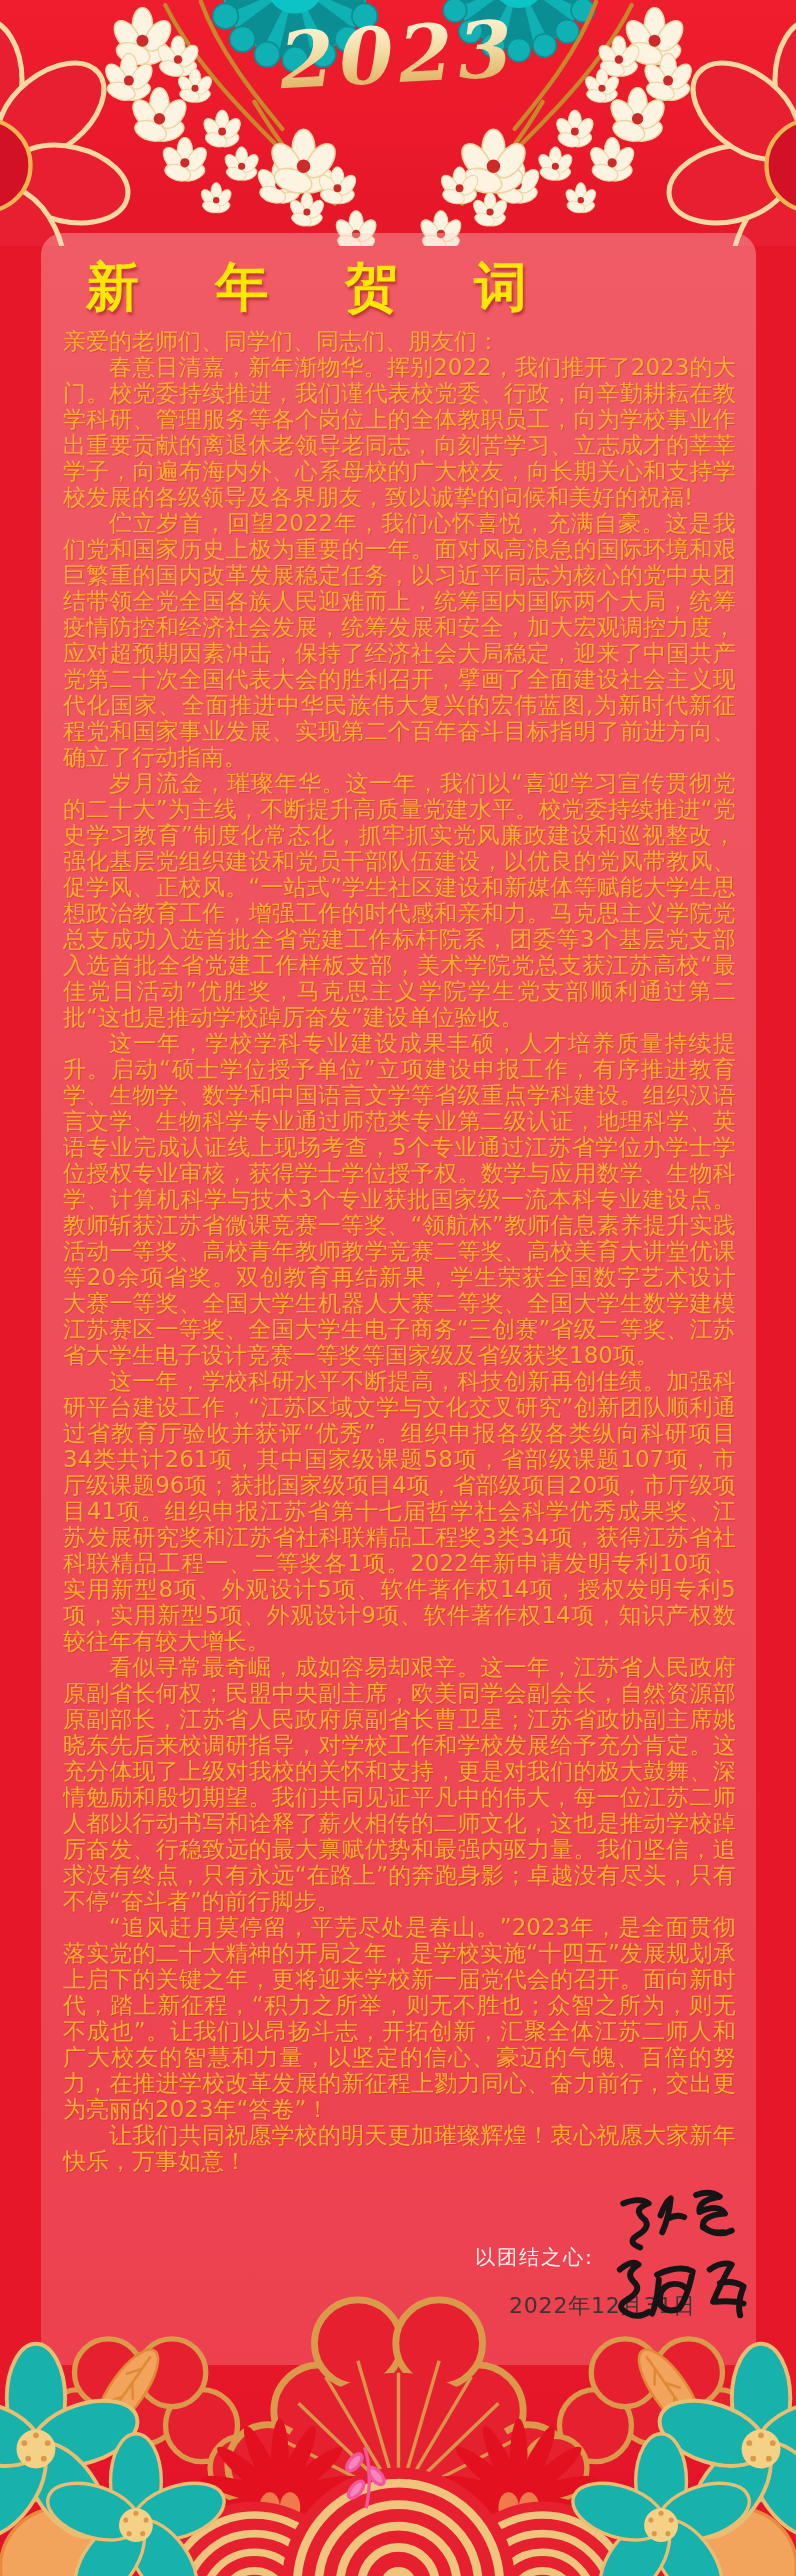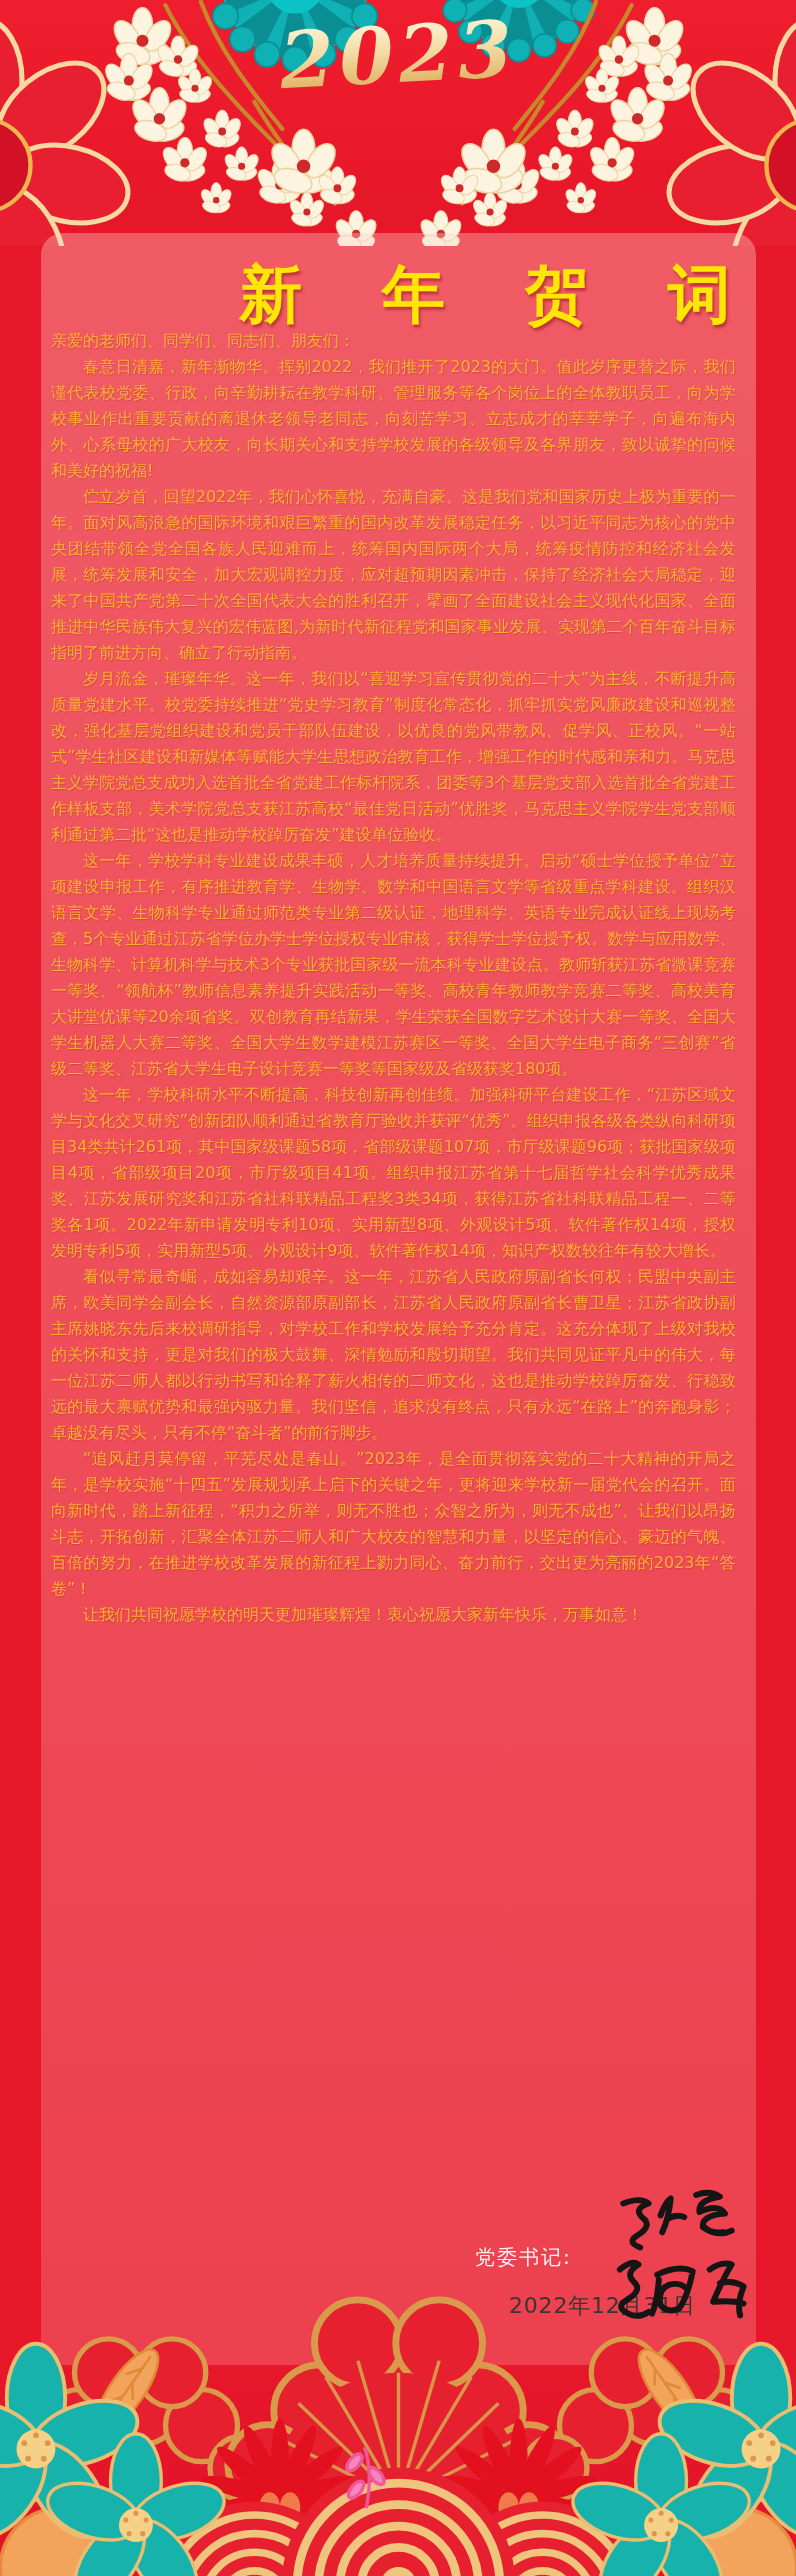--- a/index.html
+++ b/index.html
@@ -16,27 +16,27 @@
     background:linear-gradient(180deg,#fff8e0 0%,#f3dda6 45%,#d9a54e 100%);
     -webkit-background-clip:text;background-clip:text;-webkit-text-fill-color:transparent;
     transform:rotate(-3deg);
   }
   .panel{
     position:absolute;left:41px;top:233px;width:715px;height:2132px;
     background:linear-gradient(180deg,rgba(255,212,206,0.36),rgba(255,196,196,0.24));
     border-radius:22px;
   }
   .panel-title{
-    position:absolute;top:18.6px;left:4px;width:100%;text-align:right;
-    font-size:63px;font-weight:bold;color:#ffe603;letter-spacing:29px;text-indent:29px;
+    position:absolute;top:18.6px;left:16px;width:100%;text-align:left;
+    font-size:53px;font-weight:bold;color:#ffe603;letter-spacing:29px;text-indent:29px;
     text-shadow:1.7px 2.5px 2.5px rgba(150,25,25,0.55);
   }
   .body-text{
-    position:absolute;left:10px;right:20.3px;top:95px;
-    color:#ffae34;font-size:16px;line-height:26px;
+    position:absolute;left:22px;right:20.3px;top:95px;
+    color:#ffae34;font-size:23px;line-height:26px;
     text-align:justify;text-shadow:0.8px 0.8px 0.8px rgba(160,45,5,0.35);
   }
   .body-text p{margin:0;text-indent:2em;}
   .body-text p.salutation{text-indent:0;}
   .sig-block{position:absolute;left:475px;top:2235px;width:280px;color:#fff2f0;font-size:20.3px;}
   .sig-row{display:flex;align-items:center;height:44px;}
   .sig-label{width:127px;letter-spacing:1.7px;white-space:pre;}
   .sig-date{margin-top:12px;margin-left:34px;color:#3c3434;font-size:22px;letter-spacing:0.8px;}
   .sig-art{position:absolute;left:608px;top:2188px;}
 </style>
@@ -137,35 +137,35 @@
 
   <div class="year-banner">2023</div>
 
   <div class="panel">
     <div class="panel-title">新 年 贺 词</div>
 
     <div class="body-text">
       <p class="salutation">亲爱的老师们、同学们、同志们、朋友们：</p>
       <div>
 
-      <p>春意日清嘉，新年渐物华。挥别2022，我们推开了2023的大门。值此岁序更替之际，我们谨代表校党委、行政，向辛勤耕耘在教学科研、管理服务等各个岗位上的全体教职员工，向为学校事业作出重要贡献的离退休老领导老同志，向刻苦学习、立志成才的莘莘学子，向遍布海内外、心系母校的广大校友，向长期关心和支持学校发展的各级领导及各界朋友，致以诚挚的问候和美好的祝福!</p>
+      <p>春意日清嘉，新年渐物华。挥别2022，我们推开了2023的大门。校党委持续推进，我们谨代表校党委、行政，向辛勤耕耘在教学科研、管理服务等各个岗位上的全体教职员工，向为学校事业作出重要贡献的离退休老领导老同志，向刻苦学习、立志成才的莘莘学子，向遍布海内外、心系母校的广大校友，向长期关心和支持学校发展的各级领导及各界朋友，致以诚挚的问候和美好的祝福!</p>
           <p>伫立岁首，回望2022年，我们心怀喜悦，充满自豪。这是我们党和国家历史上极为重要的一年。面对风高浪急的国际环境和艰巨繁重的国内改革发展稳定任务，以习近平同志为核心的党中央团结带领全党全国各族人民迎难而上，统筹国内国际两个大局，统筹疫情防控和经济社会发展，统筹发展和安全，加大宏观调控力度，应对超预期因素冲击，保持了经济社会大局稳定，迎来了中国共产党第二十次全国代表大会的胜利召开，擘画了全面建设社会主义现代化国家、全面推进中华民族伟大复兴的宏伟蓝图,为新时代新征程党和国家事业发展、实现第二个百年奋斗目标指明了前进方向、确立了行动指南。</p>
           <p>岁月流金，璀璨年华。这一年，我们以“喜迎学习宣传贯彻党的二十大”为主线，不断提升高质量党建水平。校党委持续推进“党史学习教育”制度化常态化，抓牢抓实党风廉政建设和巡视整改，强化基层党组织建设和党员干部队伍建设，以优良的党风带教风、促学风、正校风。“一站式”学生社区建设和新媒体等赋能大学生思想政治教育工作，增强工作的时代感和亲和力。马克思主义学院党总支成功入选首批全省党建工作标杆院系，团委等3个基层党支部入选首批全省党建工作样板支部，美术学院党总支获江苏高校“最佳党日活动”优胜奖，马克思主义学院学生党支部顺利通过第二批“这也是推动学校踔厉奋发”建设单位验收。</p>
           <p>这一年，学校学科专业建设成果丰硕，人才培养质量持续提升。启动“硕士学位授予单位”立项建设申报工作，有序推进教育学、生物学、数学和中国语言文学等省级重点学科建设。组织汉语言文学、生物科学专业通过师范类专业第二级认证，地理科学、英语专业完成认证线上现场考查，5个专业通过江苏省学位办学士学位授权专业审核，获得学士学位授予权。数学与应用数学、生物科学、计算机科学与技术3个专业获批国家级一流本科专业建设点。教师斩获江苏省微课竞赛一等奖、“领航杯”教师信息素养提升实践活动一等奖、高校青年教师教学竞赛二等奖、高校美育大讲堂优课等20余项省奖。双创教育再结新果，学生荣获全国数字艺术设计大赛一等奖、全国大学生机器人大赛二等奖、全国大学生数学建模江苏赛区一等奖、全国大学生电子商务“三创赛”省级二等奖、江苏省大学生电子设计竞赛一等奖等国家级及省级获奖180项。</p>
           <p>这一年，学校科研水平不断提高，科技创新再创佳绩。加强科研平台建设工作，“江苏区域文学与文化交叉研究”创新团队顺利通过省教育厅验收并获评“优秀”。组织申报各级各类纵向科研项目34类共计261项，其中国家级课题58项，省部级课题107项，市厅级课题96项；获批国家级项目4项，省部级项目20项，市厅级项目41项。组织申报江苏省第十七届哲学社会科学优秀成果奖、江苏发展研究奖和江苏省社科联精品工程奖3类34项，获得江苏省社科联精品工程一、二等奖各1项。2022年新申请发明专利10项、实用新型8项、外观设计5项、软件著作权14项，授权发明专利5项，实用新型5项、外观设计9项、软件著作权14项，知识产权数较往年有较大增长。</p>
           <p>看似寻常最奇崛，成如容易却艰辛。这一年，江苏省人民政府原副省长何权；民盟中央副主席，欧美同学会副会长，自然资源部原副部长，江苏省人民政府原副省长曹卫星；江苏省政协副主席姚晓东先后来校调研指导，对学校工作和学校发展给予充分肯定。这充分体现了上级对我校的关怀和支持，更是对我们的极大鼓舞、深情勉励和殷切期望。我们共同见证平凡中的伟大，每一位江苏二师人都以行动书写和诠释了薪火相传的二师文化，这也是推动学校踔厉奋发、行稳致远的最大禀赋优势和最强内驱力量。我们坚信，追求没有终点，只有永远“在路上”的奔跑身影；卓越没有尽头，只有不停“奋斗者”的前行脚步。</p>
           <p>“追风赶月莫停留，平芜尽处是春山。”2023年，是全面贯彻落实党的二十大精神的开局之年，是学校实施“十四五”发展规划承上启下的关键之年，更将迎来学校新一届党代会的召开。面向新时代，踏上新征程，“积力之所举，则无不胜也；众智之所为，则无不成也”。让我们以昂扬斗志，开拓创新，汇聚全体江苏二师人和广大校友的智慧和力量，以坚定的信心、豪迈的气魄、百倍的努力，在推进学校改革发展的新征程上勠力同心、奋力前行，交出更为亮丽的2023年“答卷”！</p>
           <p>让我们共同祝愿学校的明天更加璀璨辉煌！衷心祝愿大家新年快乐，万事如意！</p>
         </div>
     </div>
   </div>
 
   <div class="sig-block">
     <div class="sig-row">
-      <span class="sig-label">党委书记:</span>
+      <span class="sig-label">以团结之心:</span>
     </div>
     <div class="sig-date">2022年12月31日</div>
   </div>
 
   <svg class="sig-art" width="161" height="153" viewBox="0 0 190 180">
     <g stroke="#151515" stroke-width="7" fill="none" stroke-linecap="round" stroke-linejoin="round">
       <path d="M18,18 q20,-8 30,0 q-18,6 -8,16 q14,10 -6,22 q-12,8 4,14"></path>
       <path d="M62,32 q6,-16 12,-20 q-2,22 -10,40 M70,36 q12,-6 20,-2"></path>
       <path d="M104,8 q16,-6 28,2 q-26,4 -24,18 q22,-10 30,2 q-28,2 -26,16 q18,12 34,4 M112,44 q8,10 24,8"></path>
     </g>

